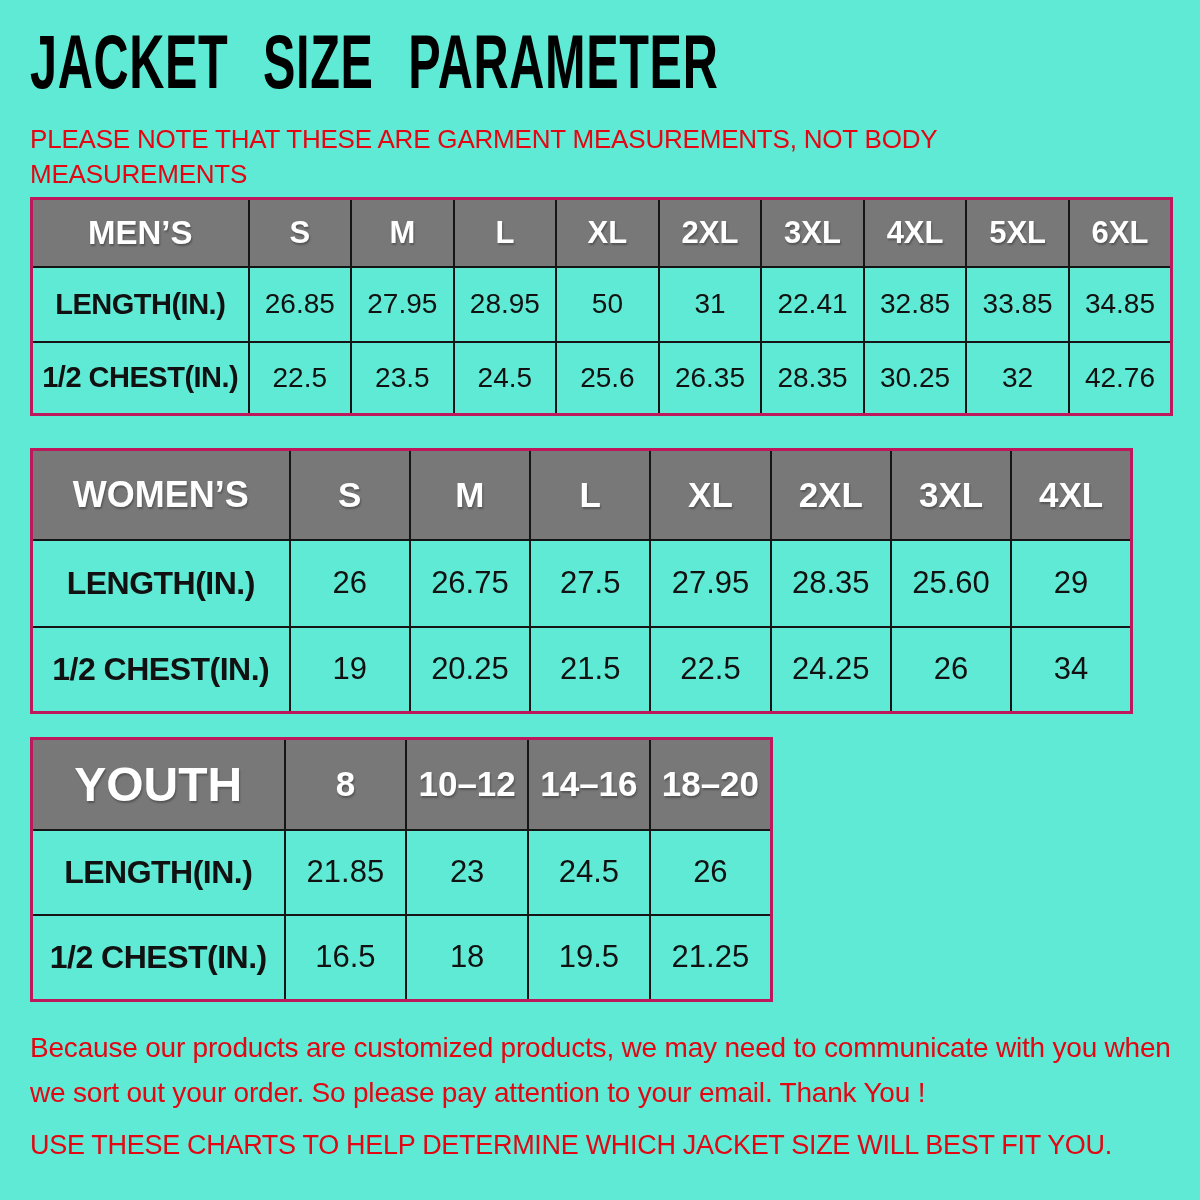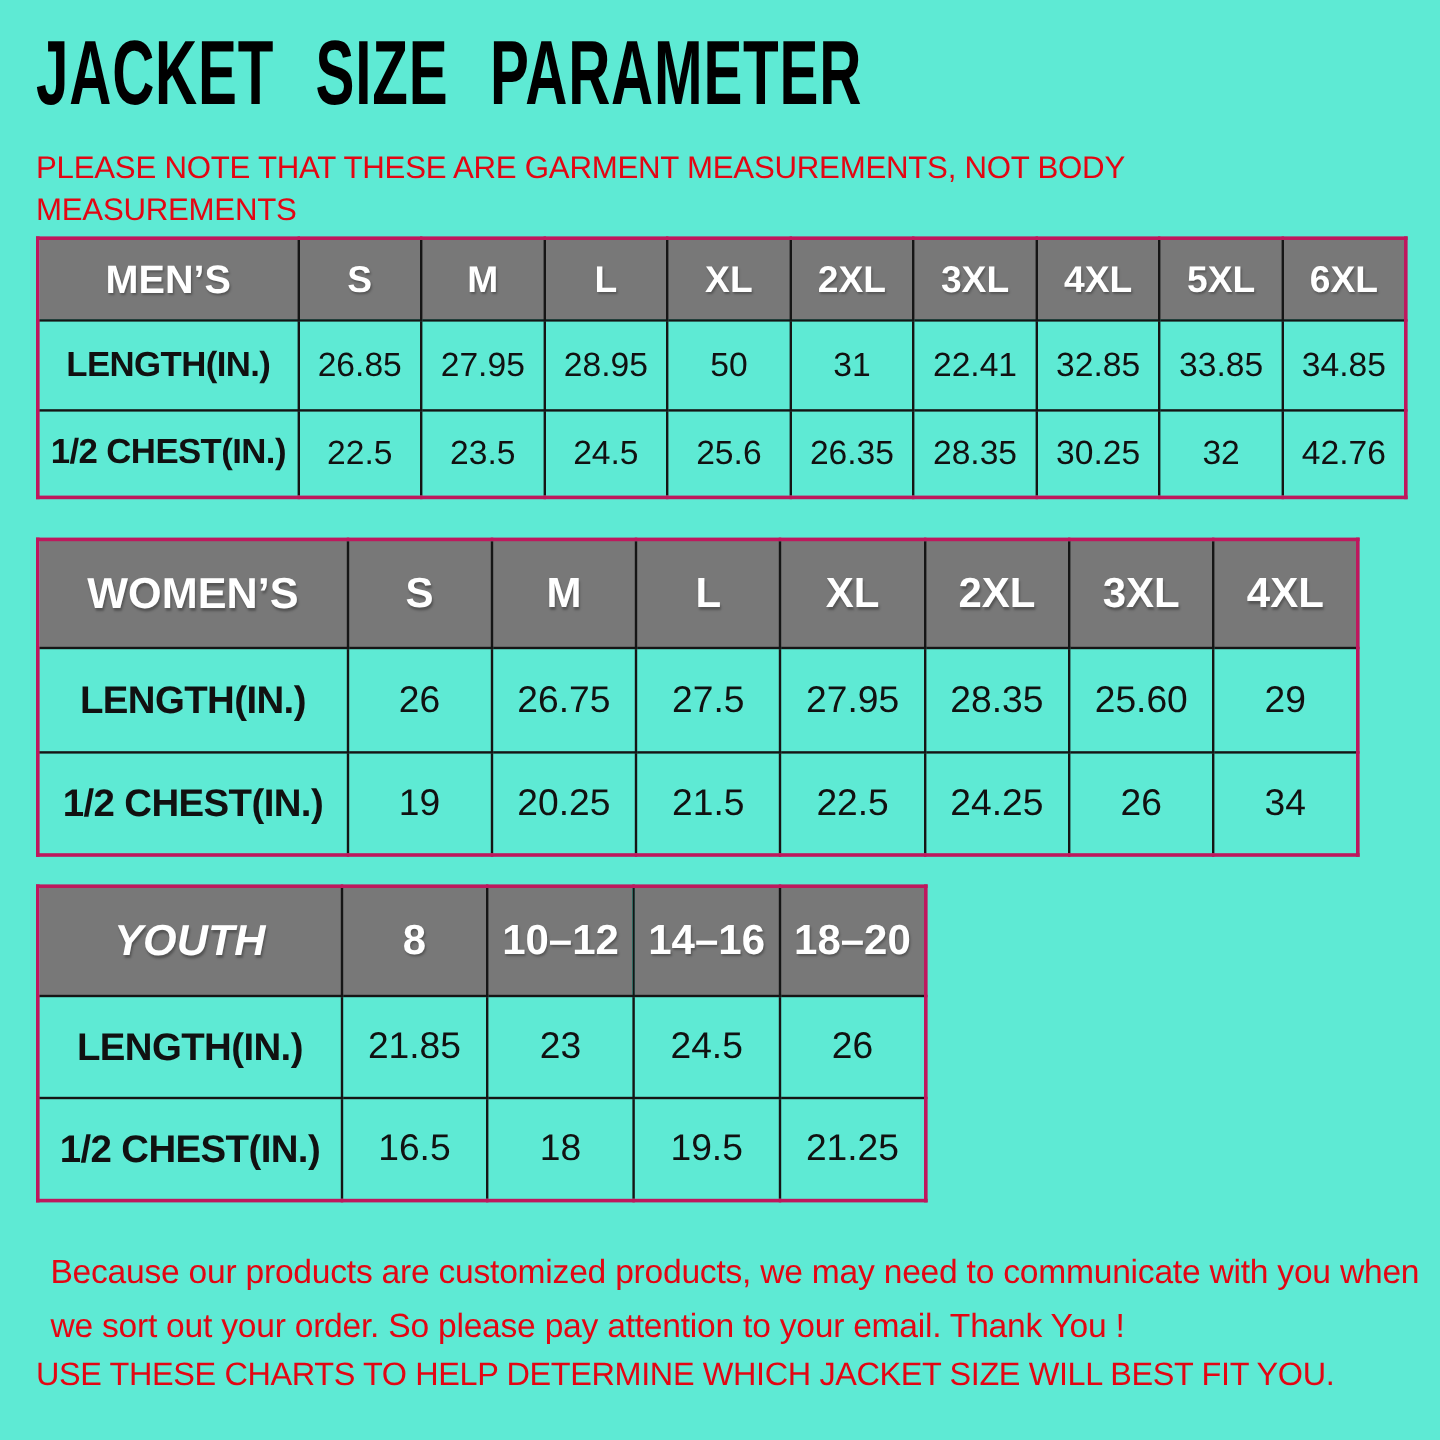--- a/index.html
+++ b/index.html
@@ -63,33 +63,33 @@
   .tbl-womens td{font-size:31px;}
   .tbl-womens td.rowlabel{font-size:32px;}
   .tbl-womens tr.head{height:90px;}
   .tbl-womens tr.r1{height:87px;}
   .tbl-womens tr.r2{height:86px;}
   .tbl-womens col.label-col{width:258px;}
 
   
   .tbl-youth{top:737px;width:743px;}
   .tbl-youth th{font-size:35px;}
-  .tbl-youth th.cat{font-size:36px;font-style:italic;}
+  .tbl-youth th.cat{font-size:48px;}
   .tbl-youth td{font-size:31px;}
   .tbl-youth td.rowlabel{font-size:32px;}
   .tbl-youth tr.head{height:91px;}
   .tbl-youth tr.r1{height:85px;}
   .tbl-youth tr.r2{height:86px;}
   .tbl-youth col.label-col{width:253px;}
 
   
   .footer-para{
     position:absolute;left:30px;top:1026px;width:1155px;
     font-size:28px;line-height:1.6;
-    color:#e30613;letter-spacing:-0.2px;margin:12px;
+    color:#e30613;letter-spacing:-0.2px;margin:0;
   }
   .footer-usage{
     position:absolute;left:30px;top:1128px;width:1160px;
     font-size:27px;line-height:1.3;
     color:#e30613;letter-spacing:-0.3px;margin:0;
     white-space:nowrap;
   }
 </style>
 </head>
 <body>

